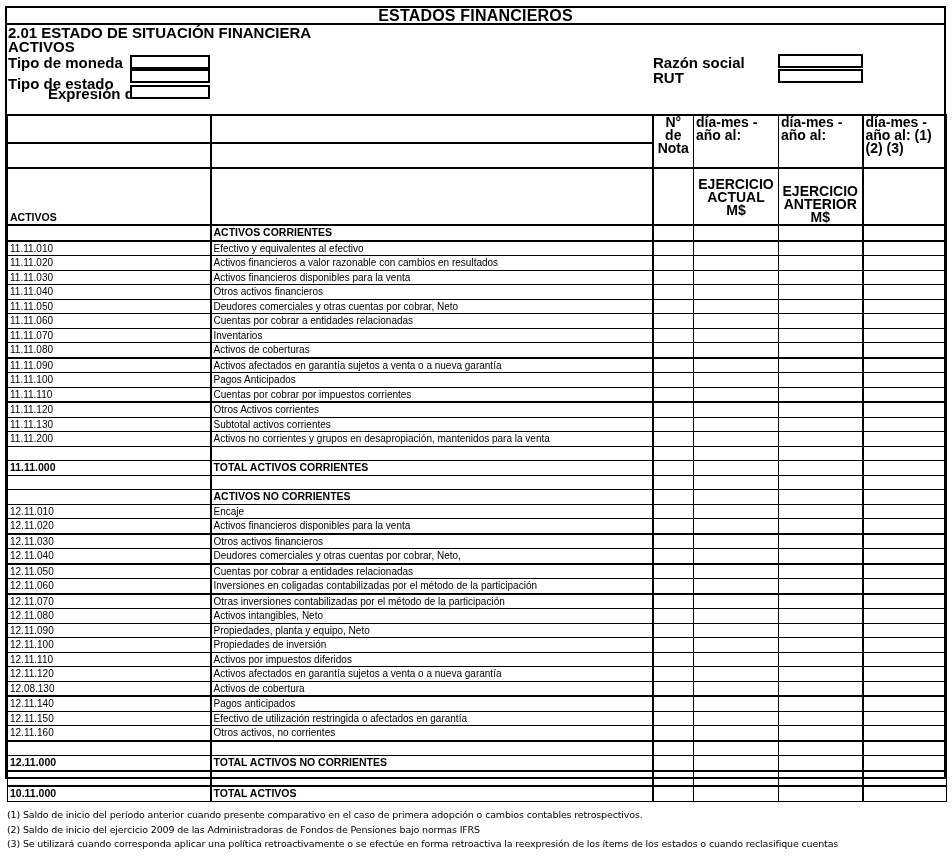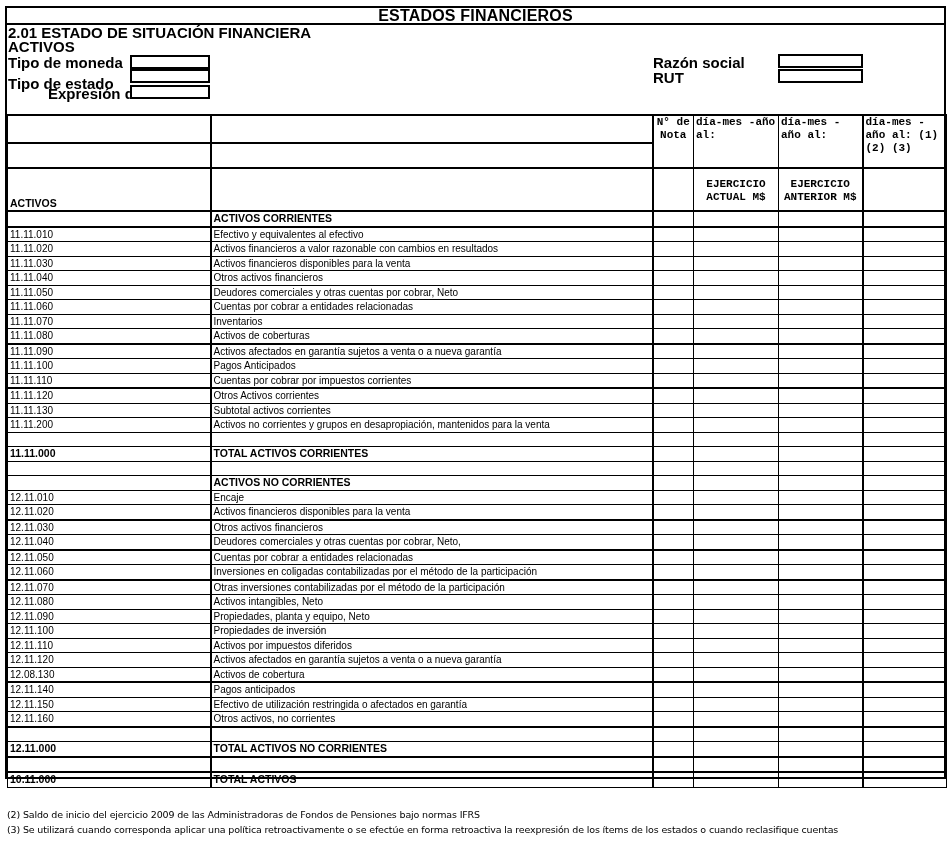--- a/index.html
+++ b/index.html
@@ -12,21 +12,21 @@
                text-align: center; font-size: 16px; font-weight: bold; line-height: 16px; letter-spacing: 0.2px; }
   .hdr-text { position: absolute; font-size: 15px; font-weight: bold; line-height: 15px; white-space: nowrap; }
   .field-box { position: absolute; width: 80px; height: 14px; border: 2px solid #000; box-sizing: border-box; background:#fff; }
   table.grid { position: absolute; left: 0; top: 106px; border-collapse: collapse; table-layout: fixed; width: 939px; }
   table.grid td { border: 1px solid #000; padding: 0 2px; font-size: 10px; height: 13.5px;
                   line-height: 13px; white-space: nowrap; overflow: hidden; vertical-align: middle; }
   table.grid td.b-l { border-left: 2px solid #000; }
   table.grid td.b-r { border-right: 2px solid #000; }
   table.grid tr.thick-top td { border-top: 2px solid #000; }
   table.grid td.bold { font-weight: bold; font-size: 10.5px; }
-  table.grid td.hcell { font-size: 11px; font-weight: bold; vertical-align: top; line-height: 13px; white-space: normal; font-family: Liberation Mono, monospace; }
+  table.grid td.hcell { font-size: 14px; font-weight: bold; vertical-align: top; line-height: 13px; white-space: normal; }
   table.grid td.center { text-align: center; }
   table.grid td.bottom { vertical-align: bottom; }
   table.grid tr.first td { border-top: 2px solid #000; }
   .notes { position: absolute; left: 7px; top: 808px; font-family: "DejaVu Sans", sans-serif; font-size: 9.5px; line-height: 14.5px; white-space: nowrap; letter-spacing: -0.15px; }
 </style>
 </head>
 <body>
 
 <div class="sheet">
   <div class="title-bar">ESTADOS FINANCIEROS</div>
@@ -66,21 +66,21 @@
       </tr>
       <tr class="thick-top">
         <td style="height:23px;"></td>
         <td class="b-l"></td>
       </tr>
       <tr class="thick-top">
         <td class="bold bottom" style="height:41px;">ACTIVOS</td>
         <td class="b-l"></td>
         <td class="b-l"></td>
         <td class="hcell center" style="vertical-align:middle; padding-top:2px;margin-top:32px;">EJERCICIO ACTUAL M$</td>
-        <td class="hcell center b-r" style="vertical-align:middle; padding-top:2px;">EJERCICIO ANTERIOR M$</td>
+        <td class="hcell center b-r" style="vertical-align:middle; padding-top:16px;">EJERCICIO ANTERIOR M$</td>
         <td></td>
       </tr>
     <tr class="thick-top">
           <td></td>
           <td class="b-l bold">ACTIVOS CORRIENTES</td>
           <td class="b-l"></td>
           <td></td>
           <td class="b-r"></td>
           <td></td>
         </tr>
@@ -386,15 +386,16 @@
           <td class="b-l"></td>
           <td></td>
           <td class="b-r"></td>
           <td></td>
         </tr>
       </tbody>
   </table>
 </div>
 
 <div class="notes">
+  <div>(1) Saldo de inicio del período anterior cuando presente comparativo en el caso de primera adopción o cambios contables retrospectivos.</div>
   <div>(2) Saldo de inicio del ejercicio 2009 de las Administradoras de Fondos de Pensiones bajo normas IFRS</div>
   <div>(3) Se utilizará cuando corresponda aplicar una política retroactivamente o se efectúe en forma retroactiva la reexpresión de los ítems de los estados o cuando reclasifique cuentas</div>
 </div>
 
 </body></html>

